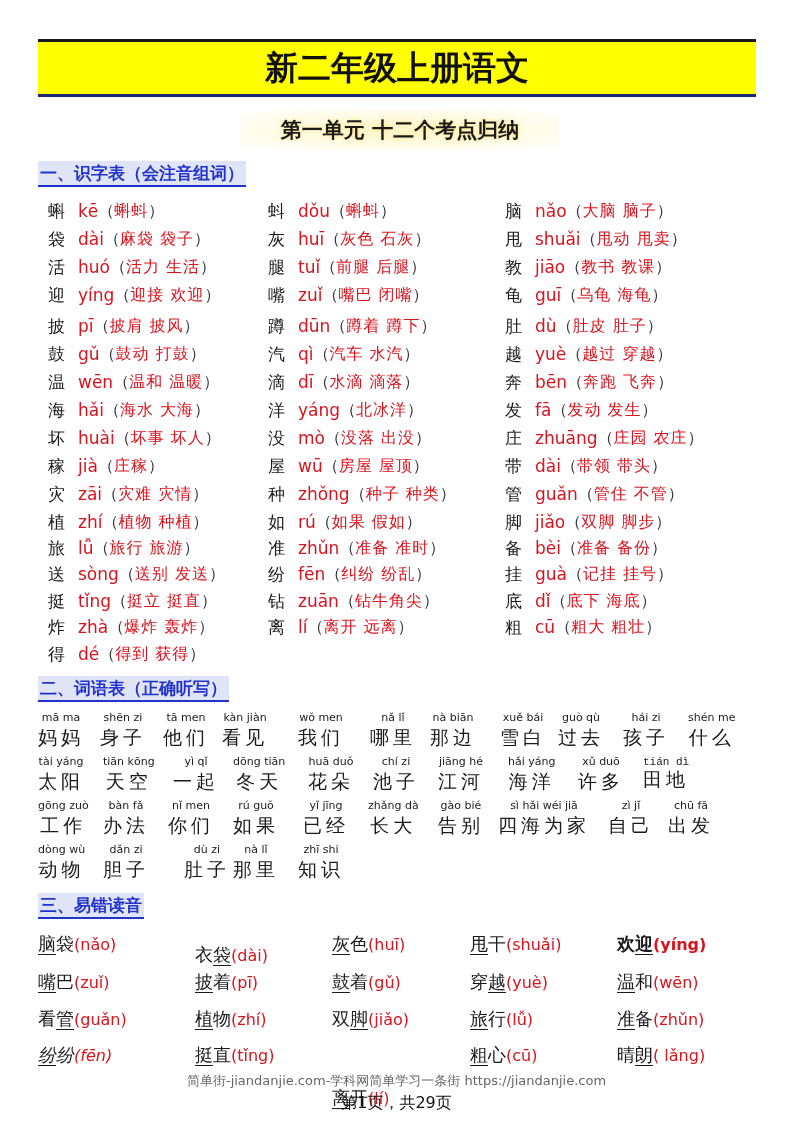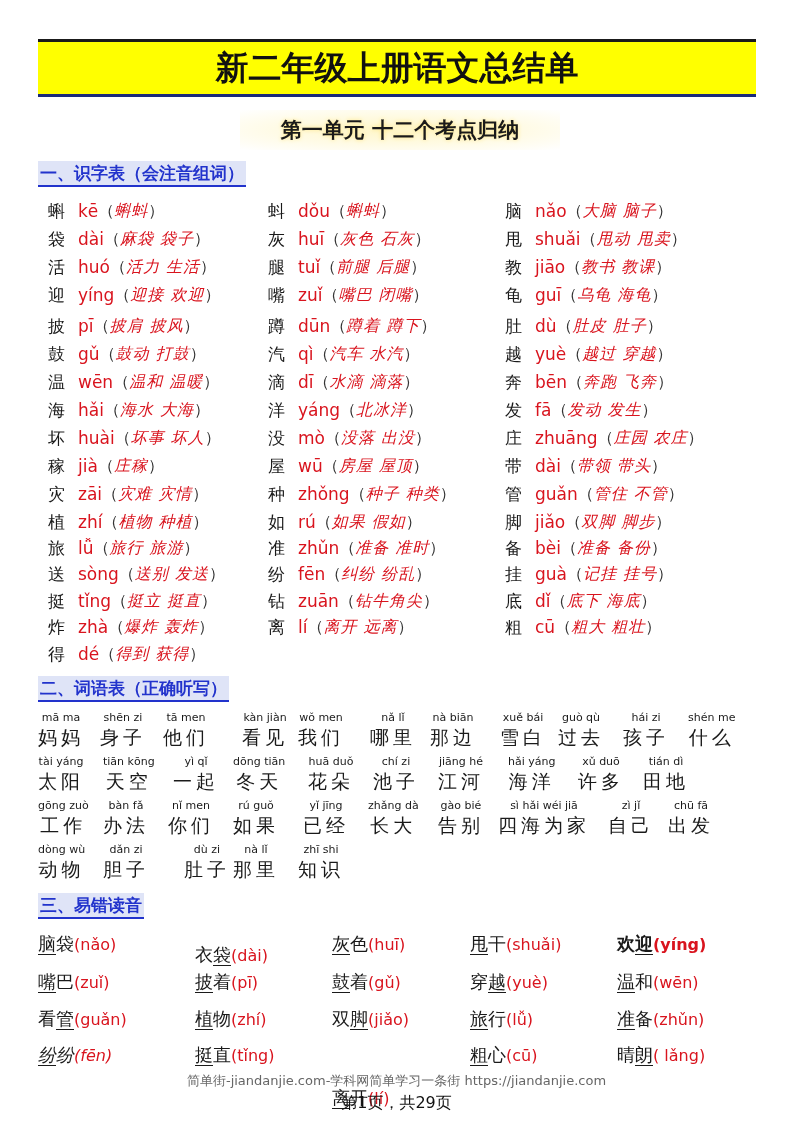--- a/index.html
+++ b/index.html
@@ -18,21 +18,21 @@
     font-size: 21px; font-weight: bold; color: #1a1a1a;
     background: radial-gradient(ellipse at center, #fff6c8 0%, #fffbe6 55%, #ffffff 100%);
     text-shadow: 0 0 4px #ffe680; }
 
   .section-header { position: absolute; left: 38px; height: 24px; padding: 0 2px;
     background: #dfe4f7; border-bottom: 2px solid #2233cc;
     color: #2233cc; font-size: 17px; font-weight: bold; line-height: 24px; white-space: nowrap; }
   .char-row { position: absolute; height: 26px; display: flex; align-items: center; white-space: nowrap; font-size: 17px; }
   .char-row .ch { color: #1a1a1a; width: 30px; }
   .char-row .py { color: #d9141e; font-family: "DejaVu Sans", sans-serif; font-size: 17px; }
-  .char-row .words { color: #d9141e; font-size: 16px; letter-spacing: 1px; font-style: italic; }
+  .char-row .words { color: #d9141e; font-size: 16px; letter-spacing: 1px; }
   .char-row .paren { color: #333; font-size: 16px; }
 
   .vocab-row { position: absolute; left: 38px; width: 720px; height: 44px; }
   .vocab-item { position: absolute; text-align: center; }
   .vocab-item .vpy { font-size: 11px; color: #1a1a1a; display: block; height: 14px; line-height: 14px; white-space: nowrap; }
   .vocab-item .vcn { font-size: 19px; color: #1a1a1a; display: block; line-height: 24px; letter-spacing: 4px; white-space: nowrap; }
 
   .err-item { position: absolute; font-size: 18px; white-space: nowrap; color: #1a1a1a; }
   .err-item .u { text-decoration: underline; text-underline-offset: 4px; }
   .err-item .epy { color: #d9141e; font-size: 16px; }
@@ -40,21 +40,20 @@
   .footer-src { position: absolute; left: 0; width: 793px; top: 1072px; text-align: center;
     font-size: 13px; color: #666; }
   .footer-page { position: absolute; left: 0; width: 793px; top: 1093px; text-align: center;
     font-size: 16px; color: #111; }
 </style>
 </head>
 <body>
 
 <div class="title-bar">
   <span class="black">新二年级上册语文 </span>
-  <span class="black">总结单</span>
 </div>
 
 <div class="subtitle">第一单元  十二个考点归纳</div>
 
 <div class="section-header" style="top:161px;">一、识字表（会注音组词）</div>
 
 <div id="char-grid">
     <div class="char-row" style="left: 48px; top: 198px;">
       <span class="ch">蝌</span>
       <span class="py">kē</span>
@@ -409,21 +408,21 @@
         <span class="vcn">妈妈</span>
       </div>
       <div class="vocab-item" style="left: 62px;">
         <span class="vpy">shēn zi</span>
         <span class="vcn">身子</span>
       </div>
       <div class="vocab-item" style="left: 125px;">
         <span class="vpy">tā men</span>
         <span class="vcn">他们</span>
       </div>
-      <div class="vocab-item" style="left: 204px; text-align: center;">
+      <div class="vocab-item" style="left: 184px; text-align: center;">
         <span class="vpy">kàn jiàn</span>
         <span class="vcn">看见</span>
       </div>
       <div class="vocab-item" style="left: 260px;">
         <span class="vpy">wǒ men</span>
         <span class="vcn">我们</span>
       </div>
       <div class="vocab-item" style="left: 332px;">
         <span class="vpy">nǎ lǐ</span>
         <span class="vcn">哪里</span>
@@ -479,21 +478,21 @@
         <span class="vcn">江河</span>
       </div>
       <div class="vocab-item" style="left: 470px;">
         <span class="vpy">hǎi yáng</span>
         <span class="vcn">海洋</span>
       </div>
       <div class="vocab-item" style="left: 540px;">
         <span class="vpy">xǔ duō</span>
         <span class="vcn">许多</span>
       </div>
-      <div class="vocab-item" style="left: 605px;">
+      <div class="vocab-item" style="left: 605px; font-family: Liberation Mono, monospace;">
         <span class="vpy">tián dì</span>
         <span class="vcn">田地</span>
       </div>
     </div>
     <div class="vocab-row" style="top: 799px;">
       <div class="vocab-item" style="left: 0px;">
         <span class="vpy">gōng zuò</span>
         <span class="vcn">工作</span>
       </div>
       <div class="vocab-item" style="left: 65px;">

